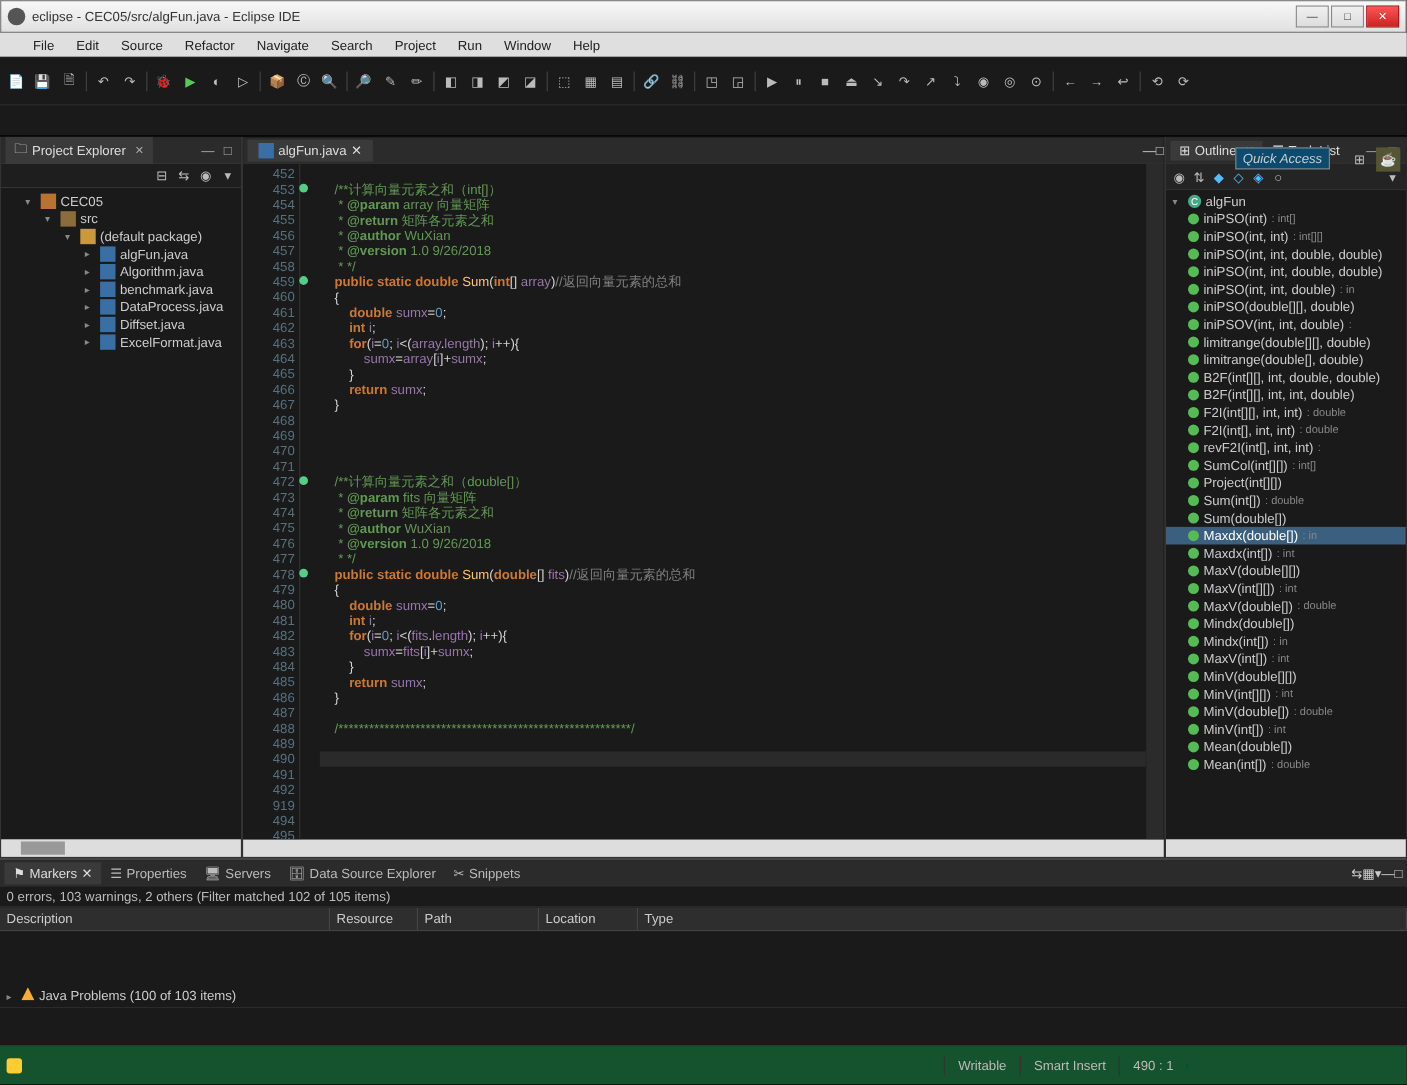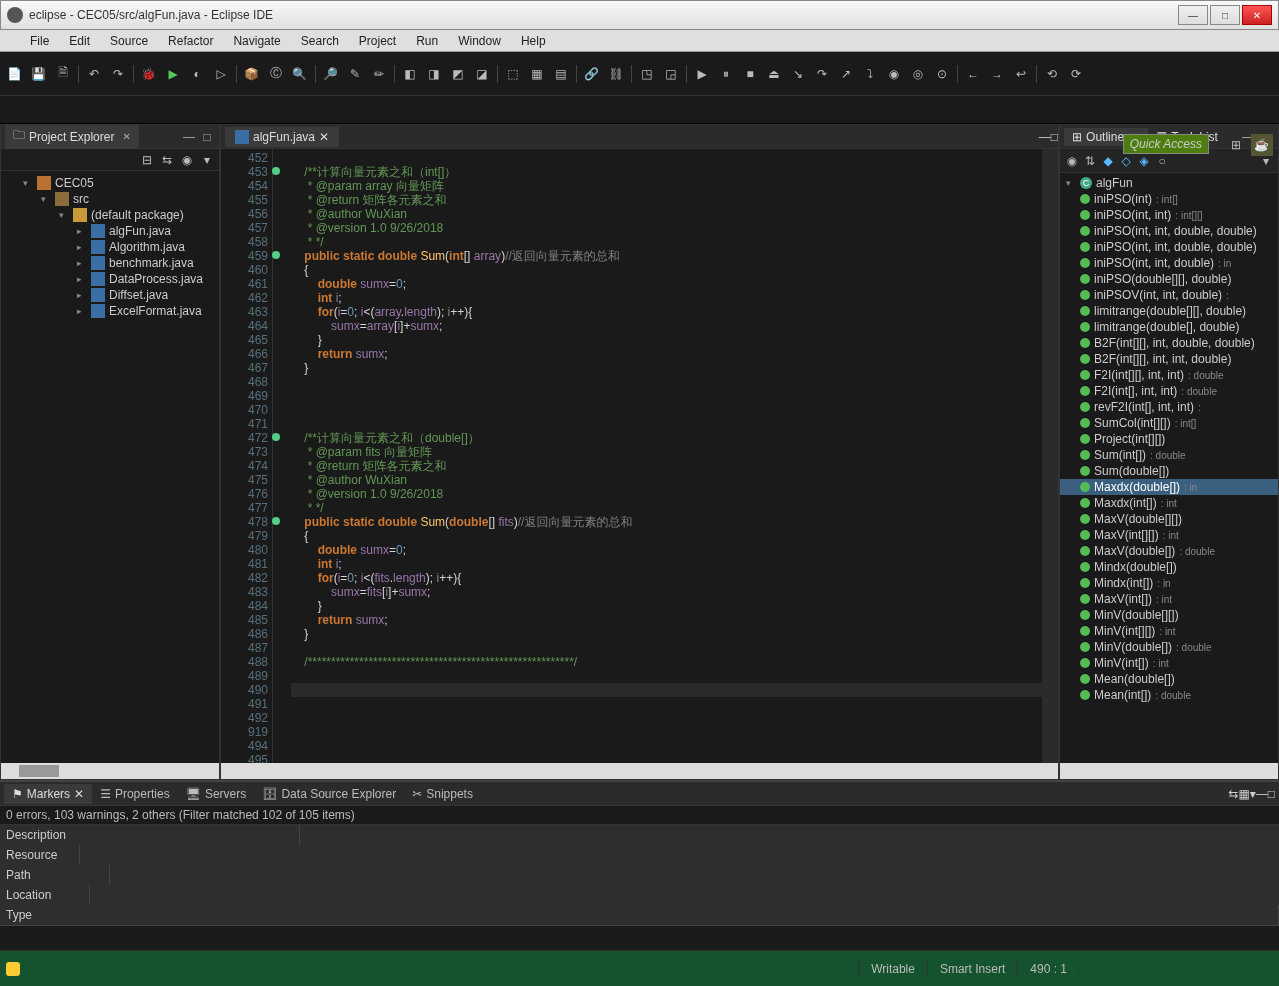--- a/index.html
+++ b/index.html
@@ -14,21 +14,21 @@
 .winbtn.close { background: linear-gradient(#f55,#c22); color:#fff; border-color:#a00; }
 
 
 .menubar { height: 22px; background: #dfdfdf; display: flex; align-items: center; padding: 0 20px; color:#222; border-bottom:1px solid #999; }
 .menubar span { padding: 2px 10px; cursor: pointer; }
 
 
 .toolbar { height: 44px; background: #1a1a1a; display: flex; align-items: center; padding: 2px 4px; gap: 2px; flex-wrap: wrap; border-bottom:1px solid #333; position: relative;}
 .tbbtn { width: 22px; height: 22px; display:flex; align-items:center; justify-content:center; color:#bbb; border:1px solid transparent; }
 .tbsep { width:1px; height:18px; background:#444; margin: 0 2px; }
-.quick-access { position:absolute; right: 70px; top:38px; background:#4d7c0f; border:1px solid #888; padding:2px 6px; color:#ccc; font-style: italic; }
+.quick-access { position:absolute; right: 70px; top:38px; background:#0c4a6e; border:1px solid #888; padding:2px 6px; color:#ccc; font-style: italic; }
 .perspective-btns { position:absolute; right:6px; top:38px; display:flex; gap:4px; }
 
 
 .toolbar2 { height: 28px; background:#1a1a1a; position: relative; border-bottom: 1px solid #000;}
 
 
 .main { flex:1; display:flex; background:#000; overflow:hidden; }
 
 
 .panel { display:flex; flex-direction:column; background:#1e1e1e; border:1px solid #333; }
@@ -65,21 +65,21 @@
 .editor-tabs .tab { display:flex; align-items:center; gap:4px; padding:3px 10px; background:#3a3a3a; color:#ddd; }
 .editor-body { flex:1; display:flex; background:#1a1a1a; overflow:hidden; position:relative; }
 .gutter { width:52px; background:#1a1a1a; border-right:1px solid #333; text-align:right; padding: 2px 4px 2px 18px; color:#58707e; font-family: Consolas, monospace; font-size:12px; line-height:14px; }
 .gutter .ln { height:14px; position:relative; }
 .gutter .marker { position:absolute; right:-12px; top:2px; width:8px; height:8px; border-radius:50%; background:#5c8; }
 .code { flex:1; font-family: Consolas, monospace; font-size:12px; line-height:14px; padding:2px 0 2px 18px; white-space:pre; color:#d4d4d4; overflow:auto; position:relative;}
 .code .line { height:14px; }
 .code .hl-line { background:#2a2a2a; }
 .kw { color:#cc7832; font-weight:bold; }
 .doc { color:#629755; }
-.doctag { color:#629755; font-weight:normal; }
+.doctag { color:#629755; font-weight:bold; }
 .fn { color:#ffc66d; }
 .num { color:#6897bb; }
 .var { color:#9876aa; }
 .cmt2 { color:#808080; }
 .editor-vscroll { width:16px; background:#2b2b2b; }
 .editor-hscroll { height:16px; background:#ddd; }
 
 
 .rightcol { width: 220px; display:flex; flex-direction:column; }
 .outline-toolbar { height:24px; display:flex; align-items:center; padding:0 4px; gap:2px; border-bottom:1px solid #333; background:#242424;}
@@ -93,21 +93,21 @@
 .outline-hscroll { height:16px; background:#ddd; }
 
 
 .bottom { height: 170px; display:flex; flex-direction:column; border-top:2px solid #444; background:#1e1e1e;}
 .bottom-tabs { height:24px; display:flex; align-items:center; padding:0 4px; border-bottom:1px solid #333; background:#2b2b2b;}
 .bottom-tabs .tab { display:flex; align-items:center; gap:4px; padding:3px 8px; color:#bbb; }
 .bottom-tabs .tab.active { background:#3a3a3a; color:#ddd; }
 .bottom-tabs .spacer { flex:1; }
 .filter-info { padding:2px 6px; color:#bbb; border-bottom:1px solid #333; background:#1a1a1a; }
 .markers-table { flex:1; overflow:auto; background:#1a1a1a; }
-.mhead { display:flex; background:#2e2e2e; border-bottom:1px solid #444;flex-direction:column; }
+.mhead { display:flex; background:#2e2e2e; border-bottom:1px solid #444; }
 .mhead .col { padding:3px 6px; border-right:1px solid #444; color:#ccc; }
 .mrow { display:flex; align-items:center; border-bottom:1px solid #2a2a2a; }
 .mrow .col { padding:3px 6px; border-right:1px solid transparent;margin-top:48px; }
 .col.c1 { width: 300px; }
 .col.c2 { width: 80px; }
 .col.c3 { width: 110px; }
 .col.c4 { width: 90px; }
 .col.c5 { flex:1; }
 .warn-icon { width:12px; height:12px; background:#fa3; display:inline-block; margin-right:4px; clip-path: polygon(50% 0, 100% 100%, 0 100%); }
 

